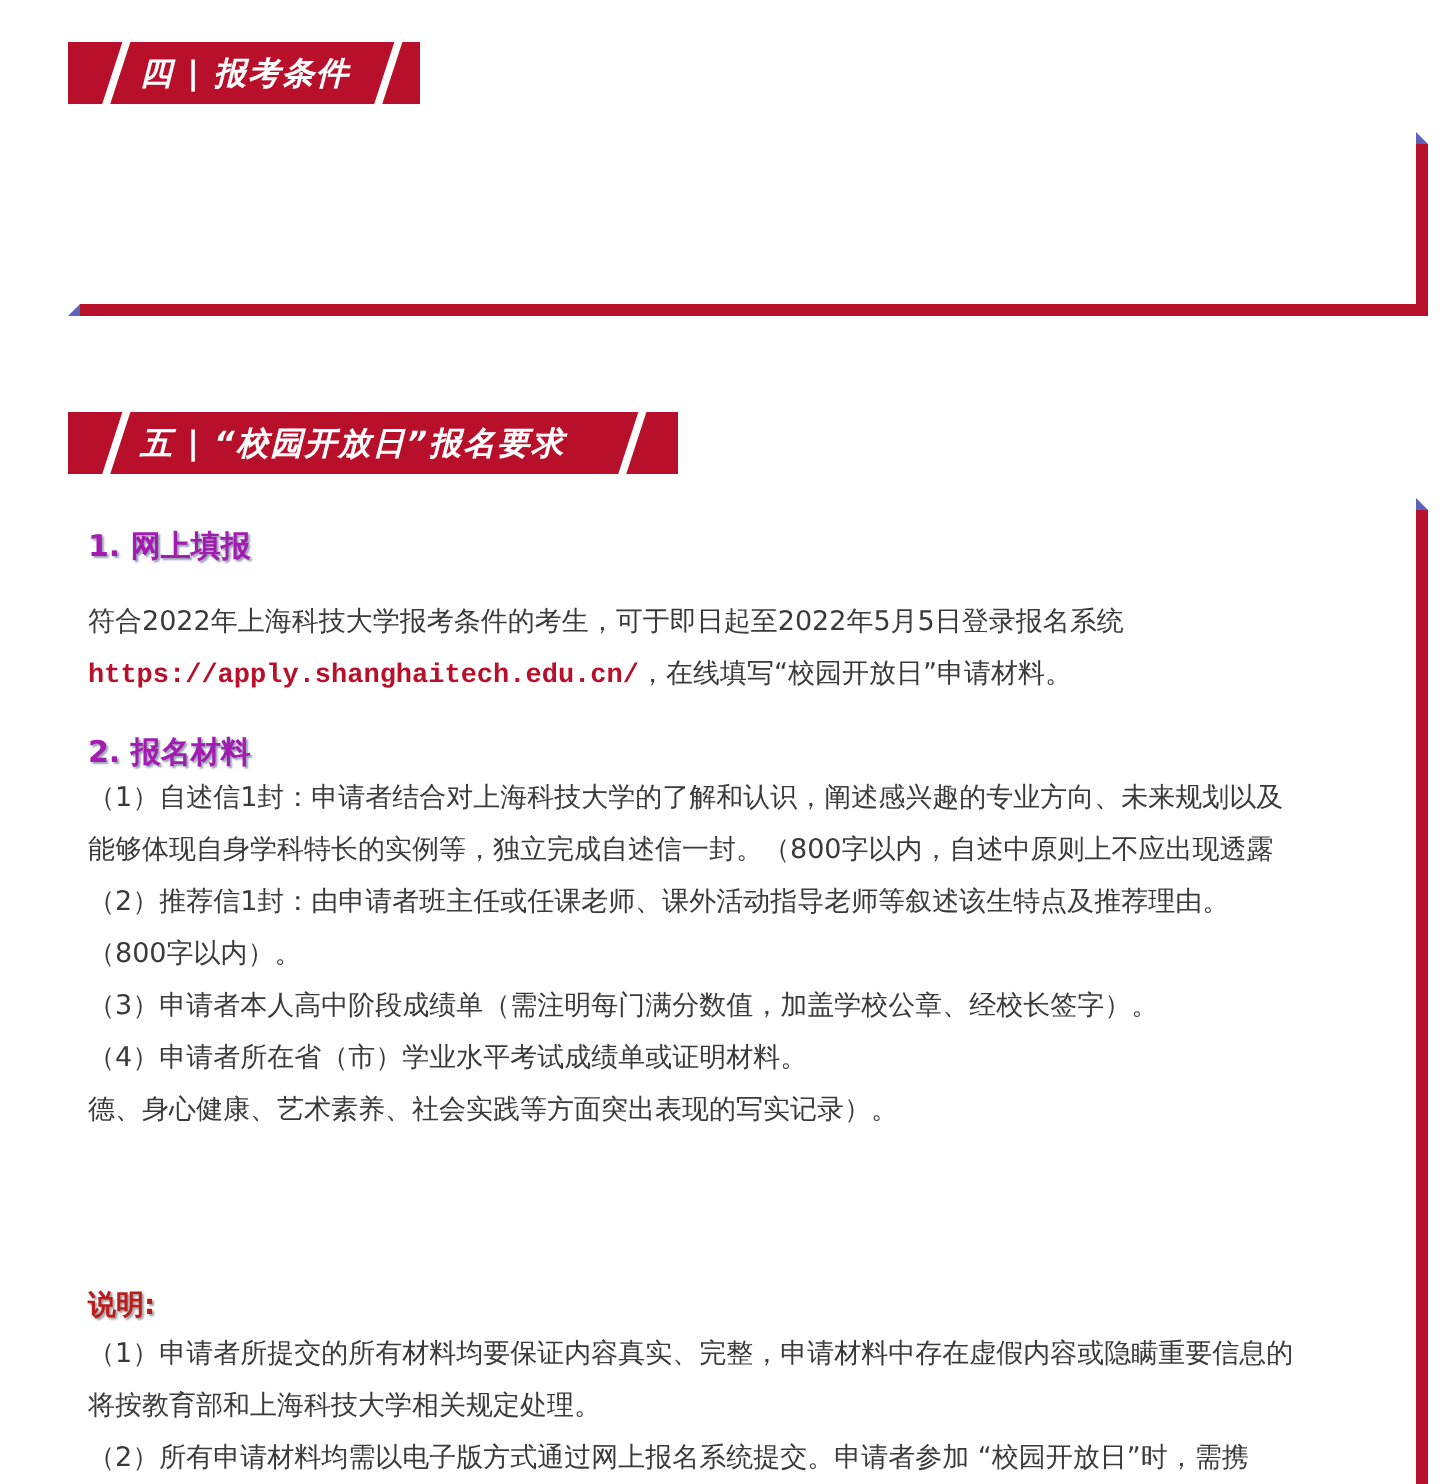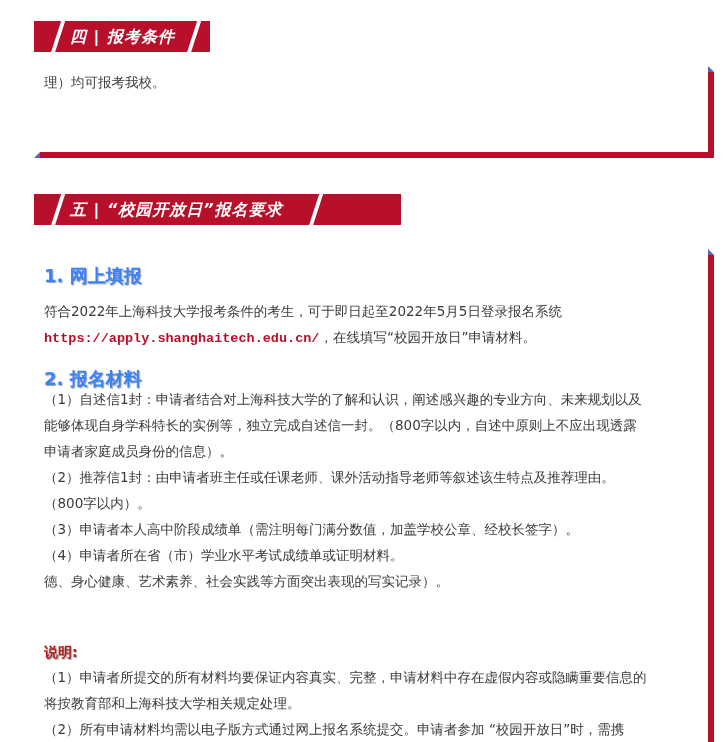--- a/index.html
+++ b/index.html
@@ -33,65 +33,63 @@
       content: ""; position: absolute; left: -6px; top: 0;
       border-right: 6px solid #5a64b8; border-top: 6px solid transparent;
     }
 
     .para {
       position: absolute; left: 44px; width: 650px;
       font-size: 13.5px; line-height: 26px; color: #3a3a3a;
       margin: 0;
     }
     .subhead {
-      position: absolute; left: 44px; font-size: 18px; font-weight: bold;
-      color: #3b82f6; text-shadow: 1px 1px 1px #9aa0b5; margin: 0;
+      position: absolute; left: 44px; font-size: 15px; font-weight: bold;
+      color: #a21caf; text-shadow: 1px 1px 1px #9aa0b5; margin: 0;
     }
     .note-head {
       position: absolute; left: 44px; font-size: 14px; font-weight: bold;
       color: #b91c1c; text-shadow: 1px 1px 1px #a0a0a0; margin: 0;
     }
     .link { color: #b8102b; font-weight: bold; text-decoration: none; font-family: Liberation Mono, monospace; }
     .line { display: block; white-space: nowrap; }
   </style>
 </head>
 <body>
 
 <div class="banner" style="top:21px; width:176px;">
   <span class="stripe" style="left:22px;"></span>
   <span class="label">四 | 报考条件</span>
   <span class="stripe" style="left:158px;"></span>
 </div>
 
 <div class="para" style="top:69px;">
-  <span class="line">理）均可报考我校。</span>
 </div>
 
 <div class="box-right" style="left:708px; top:72px; height:86px;"></div>
 <div class="box-bottom" style="left:40px; top:152px; width:674px;"></div>
 
-<div class="banner" style="top:194px; width:339px;padding-left:28px;">
+<div class="banner" style="top:206px; width:305px;">
   <span class="stripe" style="left:22px;"></span>
   <span class="label">五 | “校园开放日”报名要求</span>
   <span class="stripe" style="left:280px;"></span>
 </div>
 
 <div class="box-right" style="left:708px; top:255px; height:487px;"></div>
 
 <div class="subhead" style="top:264px;">1. 网上填报</div>
 <div class="para" style="top:286px;margin-top:12px;">
   <span class="line">符合2022年上海科技大学报考条件的考生，可于即日起至2022年5月5日登录报名系统</span>
   <span class="line"><a class="link">https://apply.shanghaitech.edu.cn/</a><span>，在线填写“校园开放日”申请材料。</span></span>
 </div>
 
 <div class="subhead" style="top:367px;text-align:right;">2. 报名材料</div>
 <div class="para" style="top:386px;">
   <span class="line">（1）自述信1封：申请者结合对上海科技大学的了解和认识，阐述感兴趣的专业方向、未来规划以及</span>
   <span class="line">能够体现自身学科特长的实例等，独立完成自述信一封。（800字以内，自述中原则上不应出现透露</span>
-  <span class="line">申请者家庭成员身份的信息）。</span>
   <span class="line">（2）推荐信1封：由申请者班主任或任课老师、课外活动指导老师等叙述该生特点及推荐理由。</span>
   <span class="line">（800字以内）。</span>
   <span class="line">（3）申请者本人高中阶段成绩单（需注明每门满分数值，加盖学校公章、经校长签字）。</span>
   <span class="line">（4）申请者所在省（市）学业水平考试成绩单或证明材料。</span>
   <span class="line">德、身心健康、艺术素养、社会实践等方面突出表现的写实记录）。</span>
 </div>
 
 <div class="note-head" style="top:644px;">说明:</div>
 <div class="para" style="top:664px;">
   <span class="line">（1）申请者所提交的所有材料均要保证内容真实、完整，申请材料中存在虚假内容或隐瞒重要信息的</span>

